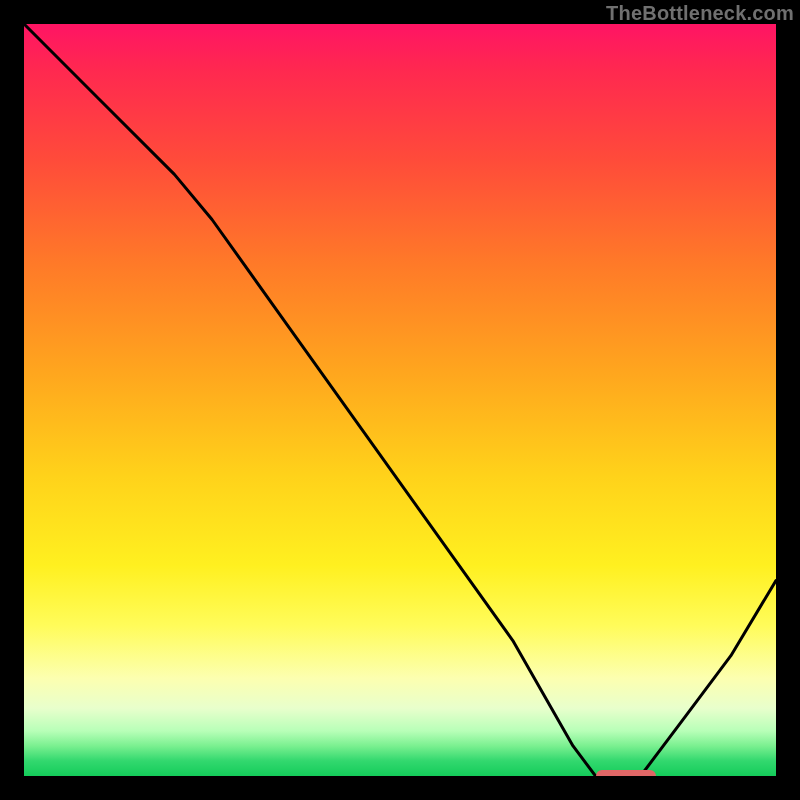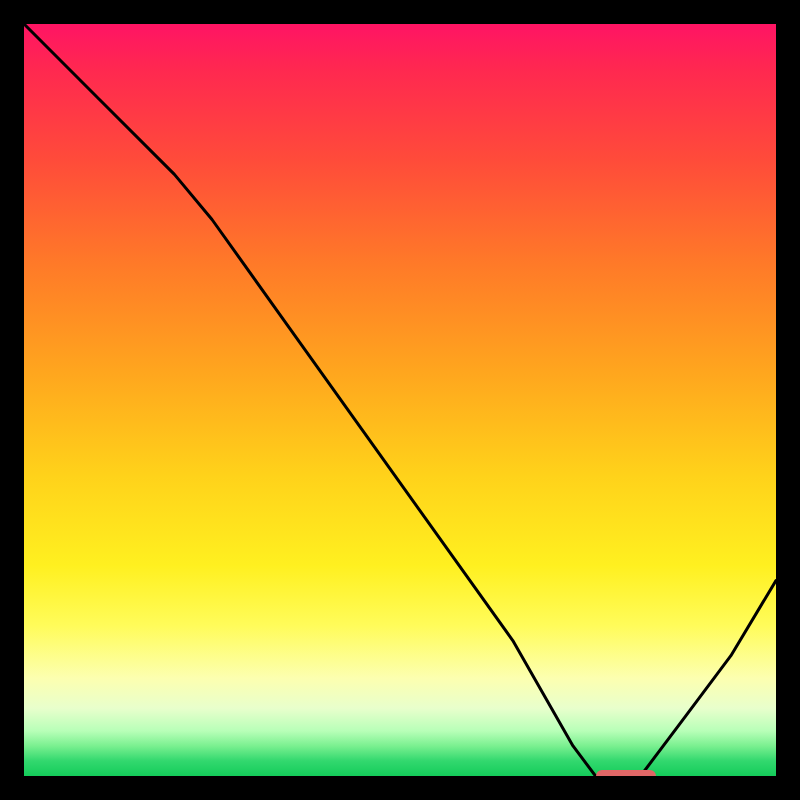--- a/index.html
+++ b/index.html
@@ -71,20 +71,21 @@
     font-weight: 600;
     color: #707070;
     letter-spacing: 0.2px;
     user-select: none;
   }
 </style>
 </head>
 <body>
 
 <div class="chart-wrap">
+  <div class="watermark">TheBottleneck.com</div>
 
   <div class="plot-area">
     <div class="gradient"></div>
 
     <svg class="curve" viewBox="0 0 752 752" preserveAspectRatio="none">
       <polyline id="curve-path" fill="none" stroke="#000000" stroke-width="3" stroke-linejoin="round" stroke-linecap="round" points="0.0,0.0 75.2,75.2 150.4,150.4 188.0,195.5 263.2,300.8 338.4,406.1 413.6,511.4 488.8,616.6 549.0,721.9 571.5,752.0 616.6,752.0 661.8,691.8 706.9,631.7 752.0,556.5"></polyline>
     </svg>
 
     <div id="opt-marker" class="marker" style="left: 571.52px; width: 60.16px; top: 746px;"></div>
   </div>

